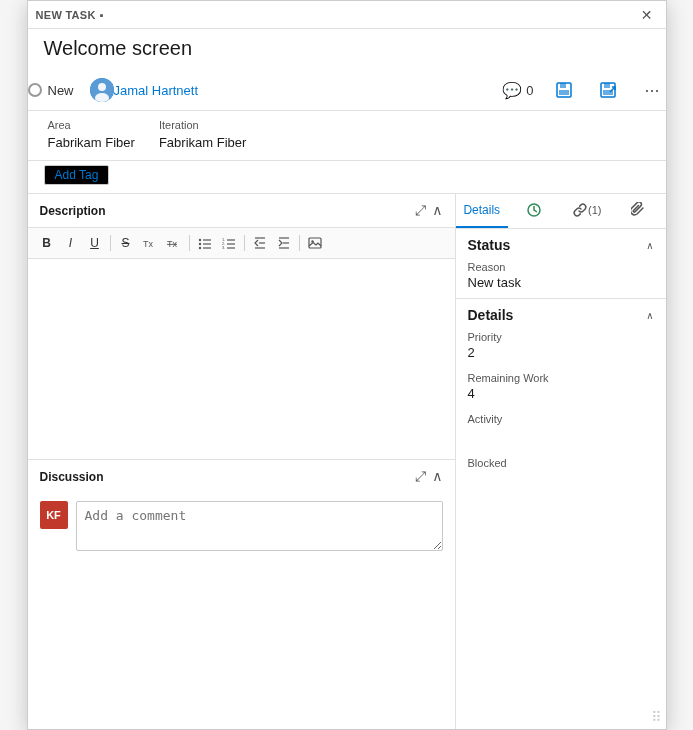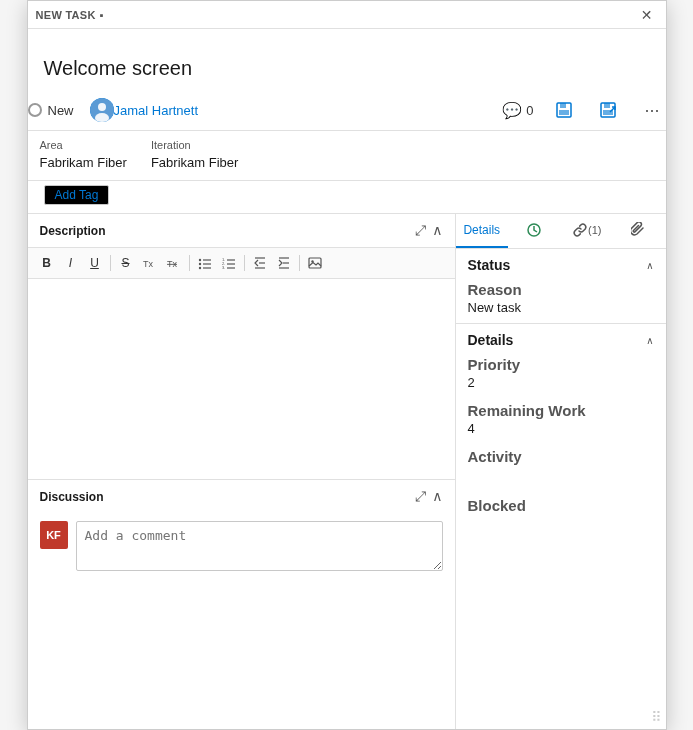--- a/index.html
+++ b/index.html
@@ -3,33 +3,33 @@
   <meta charset="utf-8">
   <style>
     * { box-sizing: border-box; margin: 0; padding: 0; }
     body { font-family: 'Segoe UI', Arial, sans-serif; font-size: 13px; background: #f5f5f5; display: flex; justify-content: center; align-items: center; min-height: 100vh; }
     .window { width: 640px; height: 730px; background: #fff; border: 1px solid #ccc; box-shadow: 0 4px 20px rgba(0,0,0,0.2); display: flex; flex-direction: column; position: relative; }
     .title-bar { background: #fff; border-bottom: 1px solid #e0e0e0; padding: 4px 8px; display: flex; align-items: center; justify-content: space-between; height: 28px; }
     .title-bar-left { display: flex; align-items: center; gap: 4px; }
     .title-bar-label { font-size: 11px; color: #555; text-transform: uppercase; font-weight: 600; letter-spacing: 0.3px; }
     .title-bar-dot { font-size: 11px; color: #555; }
     .close-btn { width: 22px; height: 22px; display: flex; align-items: center; justify-content: center; cursor: pointer; font-size: 14px; color: #555; border: none; background: transparent; }
-    .work-item-title { padding: 8px 16px 10px; font-size: 20px; font-weight: 400; color: #1a1a1a; margin-top: 20px; }
+    .work-item-title { padding: 8px 16px 10px; font-size: 20px; font-weight: 400; color: #1a1a1a; }
     .meta-bar { display: flex; align-items: center; padding: 6px 0; gap: 16px; border-bottom: 1px solid #e0e0e0; }
     .state-indicator { display: flex; align-items: center; gap: 6px; }
     .state-circle { width: 14px; height: 14px; border-radius: 50%; border: 2px solid #999; background: transparent; flex-shrink: 0; }
     .state-label { color: #333; font-size: 13px; }
     .assignee { display: flex; align-items: center; }
     .assignee-avatar { width: 24px; height: 24px; border-radius: 50%; overflow: hidden; background: #0078d4; display: flex; align-items: center; justify-content: center; }
     .assignee-name { color: #0078d4; font-size: 13px; cursor: pointer; }
     .comment-badge { display: flex; align-items: center; gap: 4px; margin-left: auto; }
     .comment-icon { color: #e05c00; font-size: 16px; }
     .comment-count { font-size: 13px; color: #333; }
     .action-icon { width: 28px; height: 28px; display: flex; align-items: center; justify-content: center; cursor: pointer; border: none; background: transparent; color: #555; font-size: 16px; }
-    .fields-bar { padding: 8px 12px; display: flex; align-items: flex-start; gap: 24px; border-bottom: 1px solid #e0e0e0; }
+    .fields-bar { padding: 8px 20px; display: flex; align-items: flex-start; gap: 24px; border-bottom: 1px solid #e0e0e0; }
     .field-group { display: flex; flex-direction: column; gap: 2px; }
     .field-label { font-size: 11px; color: #555; }
     .field-value { font-size: 13px; color: #1a1a1a; padding: 2px 0; }
     .tags-bar { padding: 4px 16px 8px; border-bottom: 1px solid #e0e0e0; }
     .add-tag-btn { background: #000000; border: 1px solid #c8c8c8; color: #0078d4; padding: 2px 10px; font-size: 12px; cursor: pointer; border-radius: 2px; }
     .main-content { display: flex; flex: 1; overflow: hidden; }
     .left-panel { flex: 1; display: flex; flex-direction: column; border-right: 1px solid #e0e0e0; overflow-y: auto; }
     .right-panel { width: 210px; display: flex; flex-direction: column; overflow-y: auto; }
     .section-header { display: flex; align-items: center; justify-content: space-between; padding: 8px 12px; cursor: pointer; }
     .section-title { font-size: 12px; font-weight: 600; color: #1a1a1a; }
@@ -48,21 +48,21 @@
     .commenter-avatar { width: 28px; height: 28px; background: #c0392b; border-radius: 2px; display: flex; align-items: center; justify-content: center; color: white; font-size: 11px; font-weight: bold; flex-shrink: 0; }
     .comment-input { flex: 1; border: 1px solid #c8c8c8; padding: 6px 8px; font-size: 13px; color: #777; outline: none; border-radius: 2px; cursor: text; min-height: 50px; }
     
     .right-tabs { display: flex; border-bottom: 1px solid #e0e0e0; background: #fff; }
     .right-tab { flex: 1; padding: 8px 4px; text-align: center; font-size: 12px; color: #555; cursor: pointer; border-bottom: 2px solid transparent; display: flex; align-items: center; justify-content: center; }
     .right-tab.active { border-bottom: 2px solid #0078d4; color: #0078d4; }
     .details-section { padding: 0; }
     .right-section-header { display: flex; align-items: center; justify-content: space-between; padding: 8px 12px 4px; cursor: pointer; }
     .right-section-title { font-size: 14px; font-weight: 600; color: #1a1a1a; }
     .right-field { padding: 4px 12px 8px; }
-    .right-field-label { font-size: 15px; color: #555; margin-bottom: 2px; font-weight: bold; }
+    .right-field-label { font-size: 11px; color: #555; margin-bottom: 2px; }
     .right-field-value { font-size: 13px; color: #1a1a1a; font-weight: 400; }
     .right-field-value.empty { color: #bbb; }
     .chevron { font-size: 10px; color: #555; }
     .resize-handle { position: absolute; bottom: 4px; right: 4px; color: #ccc; font-size: 14px; cursor: se-resize; }
   </style>
 </head>
 <body>
 
 <div class="window">
 

